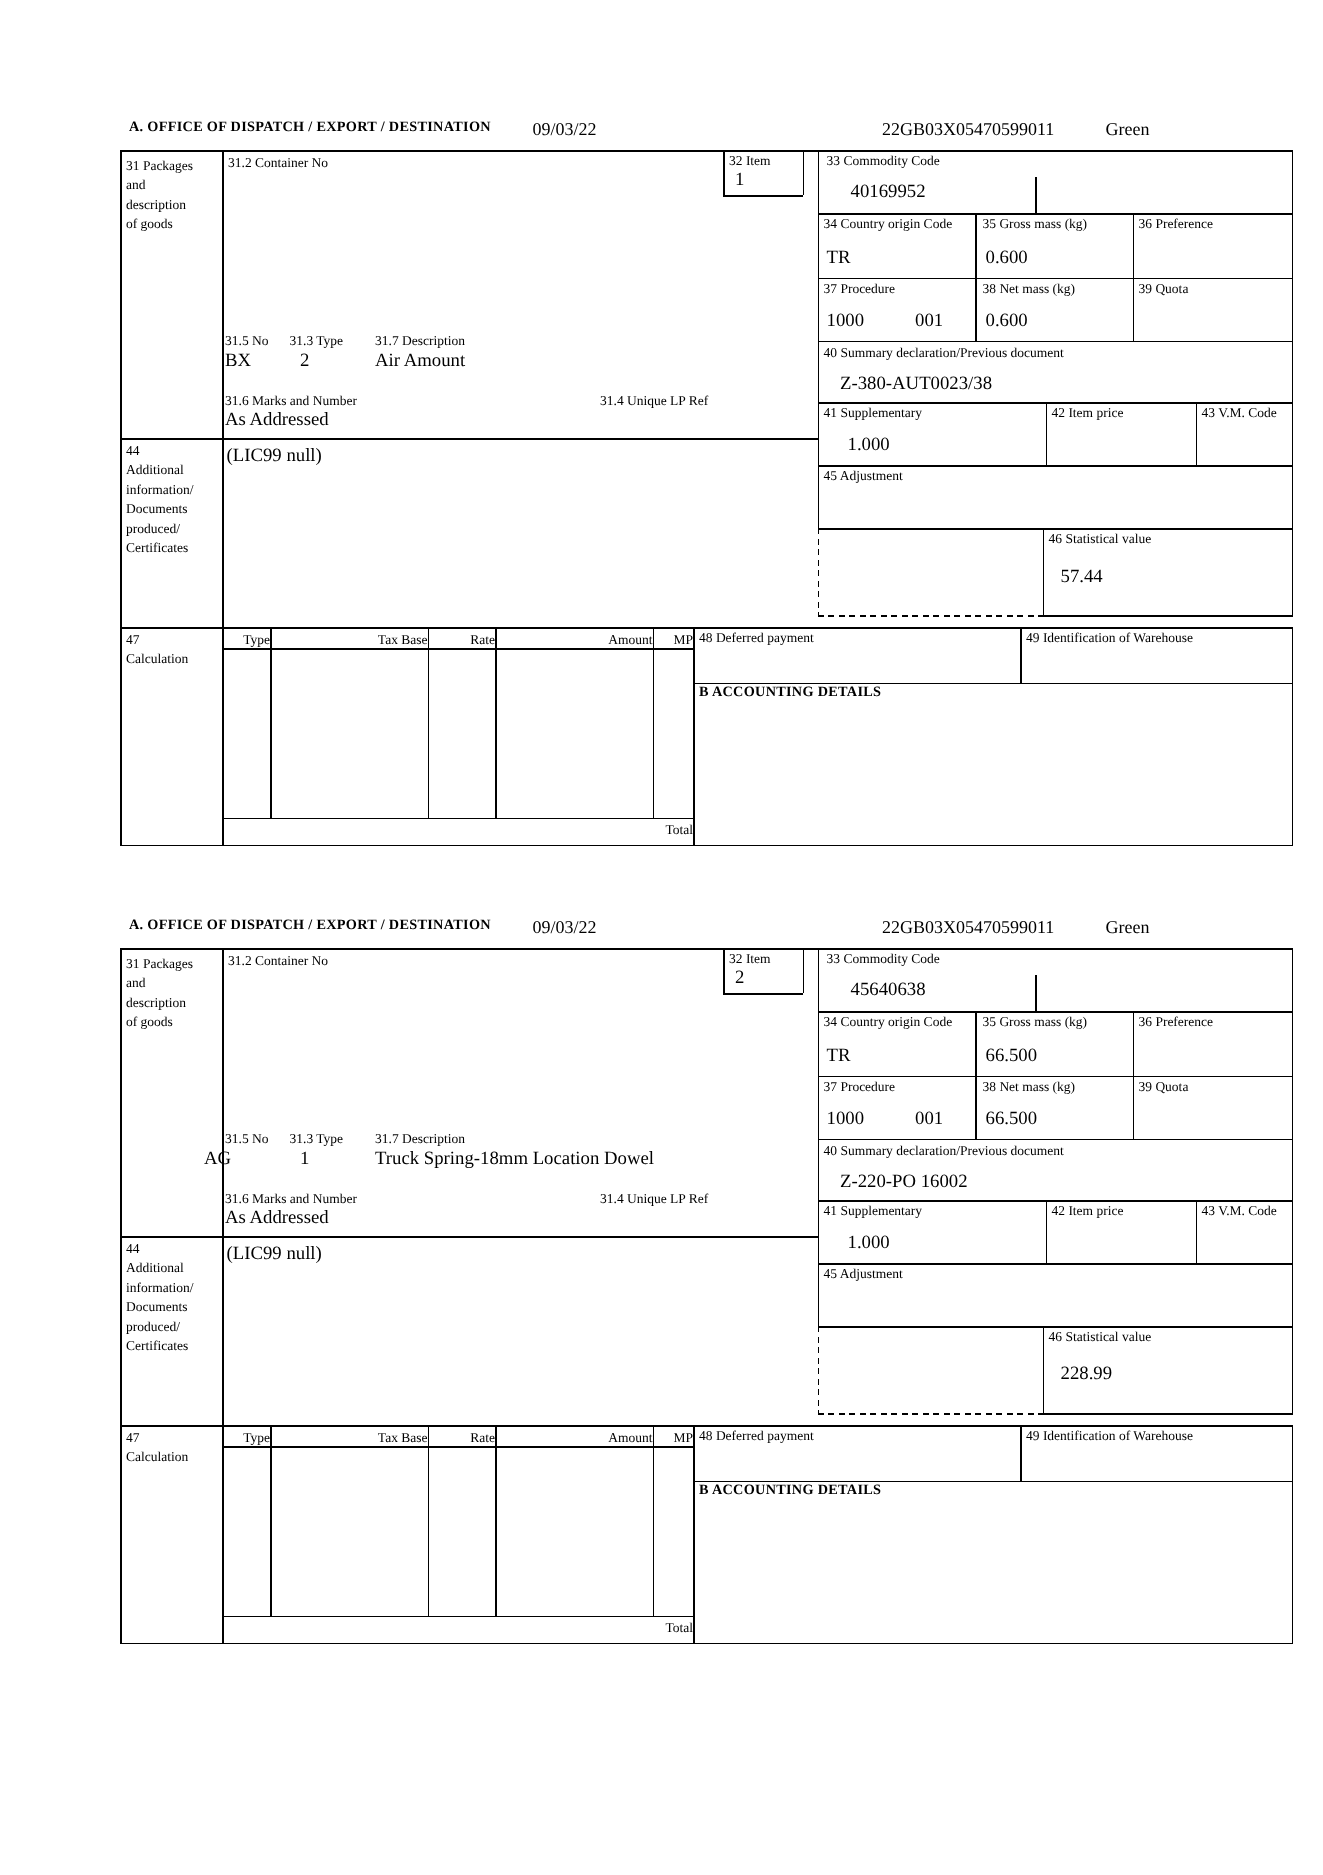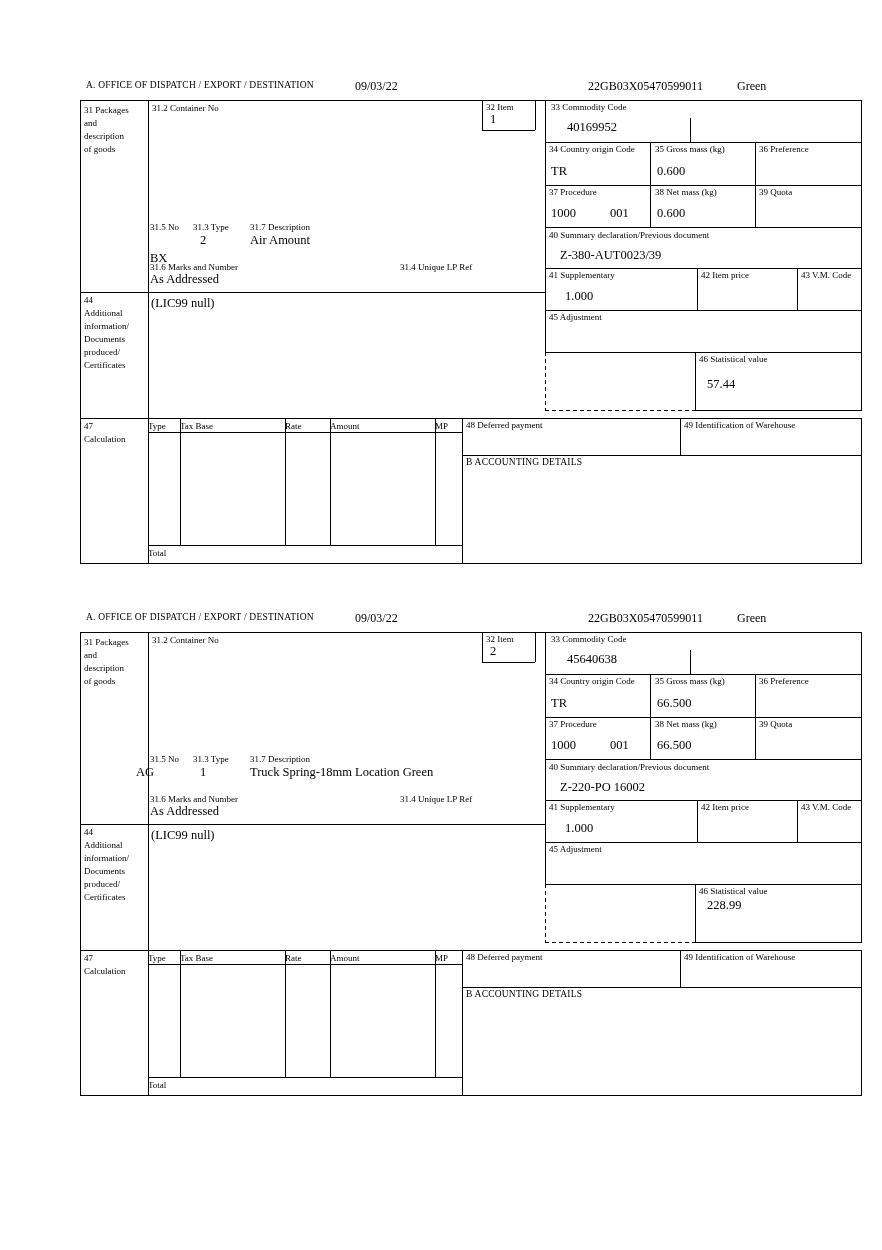--- a/index.html
+++ b/index.html
@@ -10,22 +10,22 @@
     color:#000;
     position:relative;
   }
   #page { position:relative; width:882px; height:1250px; background:#fff; overflow:hidden; }
   .block { position:absolute; left:0; width:882px; height:495px; }
   .borders { position:absolute; left:0; top:0; }
   .t { position:absolute; white-space:pre-line; }
   .lbl { font-size:9px; line-height:11px; }
   .ml  { line-height:13px; }
   .val { font-size:12.5px; line-height:14px; }
-  .c   { text-align:left; }
-  .hdr9 { font-size:9.5px; font-weight:normal; letter-spacing:0.2px; }
+  .c   { text-align:right; }
+  .hdr9 { font-size:9.5px; font-weight:bold; letter-spacing:0.2px; }
   .v12 { font-size:12px; line-height:14px; }
 </style>
 </head>
 <body>
 
 <div id="page">
   <section class="block" style="top: 78px;">
 
     <svg class="borders" width="882" height="495" viewBox="0 0 882 495" shape-rendering="crispEdges">
       <g stroke="#000" stroke-width="1" fill="none">
@@ -105,26 +105,26 @@
     <span class="t lbl" style="left:549px;top:109px">37 Procedure</span>
     <span class="t val" style="left:551px;top:128px">1000</span>
     <span class="t val" style="left:610px;top:128px">001</span>
     <span class="t lbl" style="left:655px;top:109px">38 Net mass (kg)</span>
     <span class="t val" style="left:657px;top:128px">0.600</span>
     <span class="t lbl" style="left:759px;top:109px">39 Quota</span>
 
     <span class="t lbl" style="left:150px;top:144px">31.5 No</span>
     <span class="t lbl" style="left:193px;top:144px">31.3 Type</span>
     <span class="t lbl" style="left:250px;top:144px">31.7 Description</span>
-    <span class="t val" style="left:150px;top:173px">BX</span>
+    <span class="t val" style="left:150px;top:155px">BX</span>
     <span class="t val" style="left:200px;top:155px">2</span>
     <span class="t val" style="left:250px;top:155px">Air Amount</span>
 
     <span class="t lbl" style="left:549px;top:152px">40 Summary declaration/Previous document</span>
-    <span class="t val" style="left:560px;top:170px">Z-380-AUT0023/39</span>
+    <span class="t val" style="left:560px;top:170px">Z-380-AUT0023/38</span>
 
     <span class="t lbl" style="left:150px;top:184px">31.6 Marks and Number</span>
     <span class="t lbl" style="left:400px;top:184px">31.4 Unique LP Ref</span>
     <span class="t val" style="left:150px;top:194px">As Addressed</span>
 
     <span class="t lbl" style="left:549px;top:192px">41 Supplementary</span>
     <span class="t val" style="left:565px;top:211px">1.000</span>
     <span class="t lbl" style="left:701px;top:192px">42 Item price</span>
     <span class="t lbl" style="left:801px;top:192px">43 V.M. Code</span>
 
@@ -229,39 +229,39 @@
     <span class="t val" style="left:610px;top:128px">001</span>
     <span class="t lbl" style="left:655px;top:109px">38 Net mass (kg)</span>
     <span class="t val" style="left:657px;top:128px">66.500</span>
     <span class="t lbl" style="left:759px;top:109px">39 Quota</span>
 
     <span class="t lbl" style="left:150px;top:144px">31.5 No</span>
     <span class="t lbl" style="left:193px;top:144px">31.3 Type</span>
     <span class="t lbl" style="left:250px;top:144px">31.7 Description</span>
     <span class="t val" style="left:136px;top:155px">AG</span>
     <span class="t val" style="left:200px;top:155px">1</span>
-    <span class="t val" style="left:250px;top:155px">Truck Spring-18mm Location Green</span>
+    <span class="t val" style="left:250px;top:155px">Truck Spring-18mm Location Dowel</span>
 
     <span class="t lbl" style="left:549px;top:152px">40 Summary declaration/Previous document</span>
     <span class="t val" style="left:560px;top:170px">Z-220-PO 16002</span>
 
     <span class="t lbl" style="left:150px;top:184px">31.6 Marks and Number</span>
     <span class="t lbl" style="left:400px;top:184px">31.4 Unique LP Ref</span>
     <span class="t val" style="left:150px;top:194px">As Addressed</span>
 
     <span class="t lbl" style="left:549px;top:192px">41 Supplementary</span>
     <span class="t val" style="left:565px;top:211px">1.000</span>
     <span class="t lbl" style="left:701px;top:192px">42 Item price</span>
     <span class="t lbl" style="left:801px;top:192px">43 V.M. Code</span>
 
     <span class="t val" style="left:151px;top:218px">(LIC99 null)</span>
 
     <span class="t lbl" style="left:549px;top:234px">45 Adjustment</span>
     <span class="t lbl" style="left:699px;top:276px">46 Statistical value</span>
-    <span class="t val" style="left:707px;top:288px">228.99</span>
+    <span class="t val" style="left:707px;top:298px">228.99</span>
 
     <span class="t lbl c" style="left:148px;top:343px;width:32px">Type</span>
     <span class="t lbl c" style="left:180px;top:343px;width:105px">Tax Base</span>
     <span class="t lbl c" style="left:285px;top:343px;width:45px">Rate</span>
     <span class="t lbl c" style="left:330px;top:343px;width:105px">Amount</span>
     <span class="t lbl c" style="left:435px;top:343px;width:27px">MP</span>
     <span class="t lbl c" style="left:148px;top:470px;width:314px">Total</span>
 
     <span class="t lbl" style="left:466px;top:342px">48 Deferred payment</span>
     <span class="t lbl" style="left:684px;top:342px">49 Identification of Warehouse</span>

